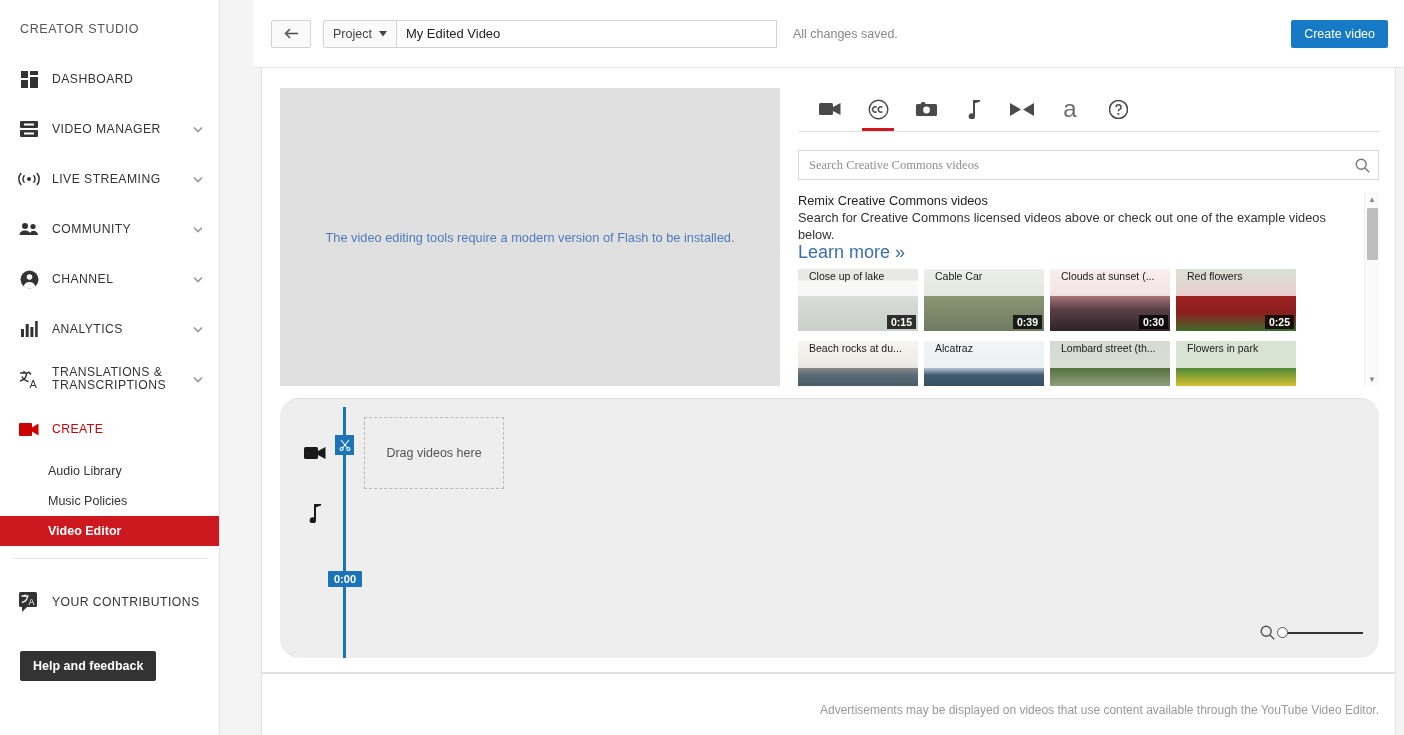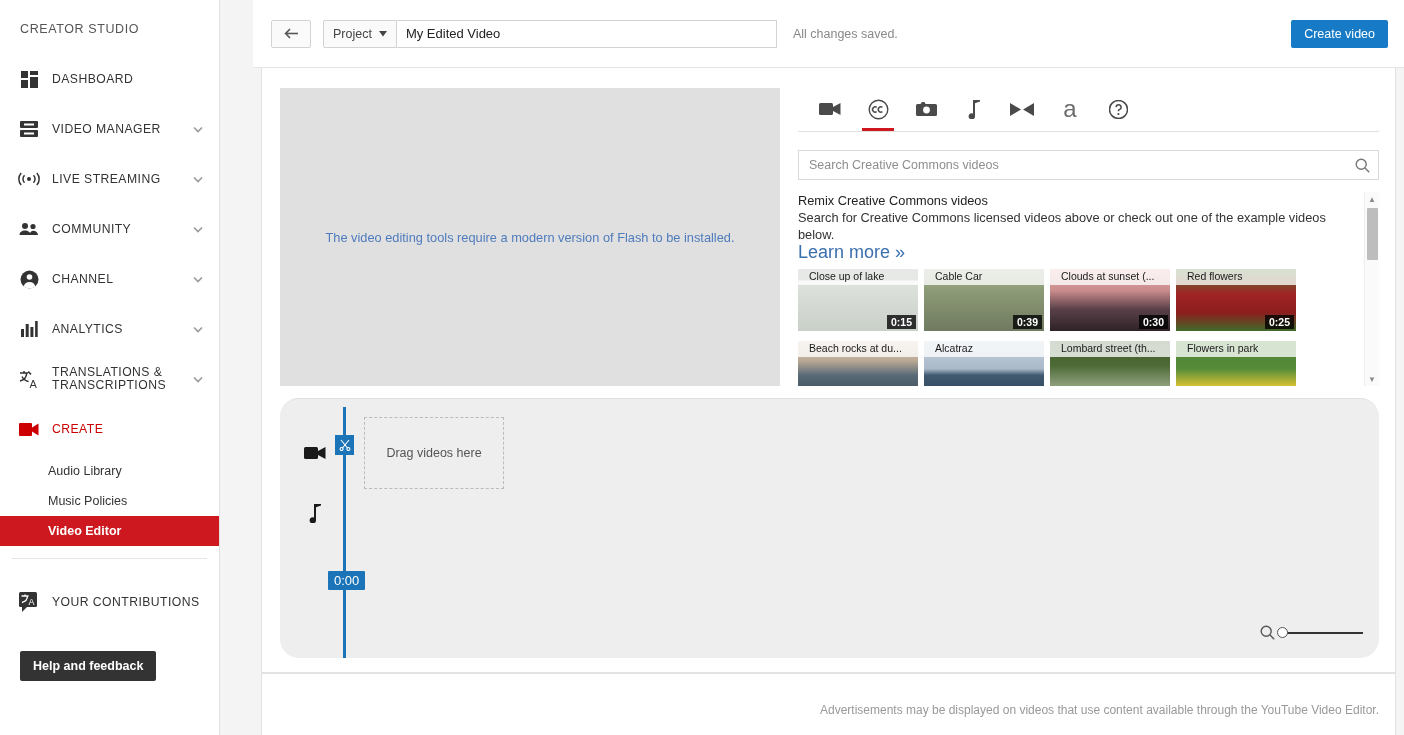--- a/index.html
+++ b/index.html
@@ -127,21 +127,21 @@
     content: ""; position: absolute; left: 8px; right: 8px; bottom: 0;
     height: 3px; background: #cc181e;
   }
   .searchbox {
     margin-top: 18px; height: 30px;
     border: 1px solid #d9d9d9; background: #fff;
     display: flex; align-items: center; padding: 0 8px 0 10px;
   }
   .searchbox input {
     flex: 1; border: none; outline: none; font-size: 12.5px;
-    font-family: Liberation Sans, sans-serif; color: #333; background: transparent;
+    font-family: Liberation Serif, serif; color: #333; background: transparent;
   }
   .searchbox input::placeholder { color: #8e8e8e; }
 
   .results {
     margin-top: 12px; flex: 1; position: relative; overflow: hidden;
     padding-right: 22px;
   }
   .res-title { font-size: 12.8px; font-weight: normal; color: #222; line-height: 17px; }
   .res-sub { font-size: 12.8px; color: #333; line-height: 17px; }
   .res-link { font-size: 18px; color: #3b6fae; cursor: pointer; line-height: 18px; }
@@ -149,21 +149,21 @@
   .thumb-grid {
     margin-top: 8px; display: grid;
     grid-template-columns: repeat(4, 120px);
     gap: 10px 6px;
   }
   .thumb {
     width: 120px; height: 62px; position: relative; cursor: pointer;
     overflow: hidden; background: #555;
   }
   .thumb .t-title {
-    position: absolute; top: 0; left: 0; right: 0; height: 16px;
+    position: absolute; top: 0; left: 0; right: 0; height: 27px;
     background: rgba(255,255,255,.78); color: #1a1a1a;
     font-size: 10.5px; line-height: 15px; padding: 0 11px;
     white-space: nowrap; overflow: hidden; text-overflow: ellipsis;
     z-index: 2;
   }
   .thumb .t-dur {
     position: absolute; right: 2px; bottom: 2px;
     background: rgba(0,0,0,.78); color: #fff;
     font-size: 10.5px; font-weight: bold; padding: 1px 4px; z-index: 2;
   }
@@ -204,21 +204,21 @@
   .dz-audio { width: 140px; height: 48px; margin-left: 32px; }
 
   .playhead { position: absolute; left: 63px; top: 8px; bottom: 0; width: 3px; background: #1b73b8; }
   .ph-scissors {
     position: absolute; left: 55px; top: 36px; width: 19px; height: 20px;
     background: #1b73b8; display: flex; align-items: center; justify-content: center;
     color: #fff; cursor: pointer;
   }
   .ph-time {
     position: absolute; left: 48px; top: 172px;
-    background: #1b73b8; color: #fff; font-size: 13px; font-weight: normal;
+    background: #1b73b8; color: #fff; font-size: 11px; font-weight: bold;
     padding: 2px 6px; border-radius: 1px;
   }
 
   .zoomctl {
     position: absolute; right: 16px; bottom: 18px;
     display: flex; align-items: center; gap: 8px;
   }
   .zoom-track { width: 80px; height: 2px; background: #333; position: relative; }
   .zoom-knob {
     position: absolute; left: -6px; top: -5px;

